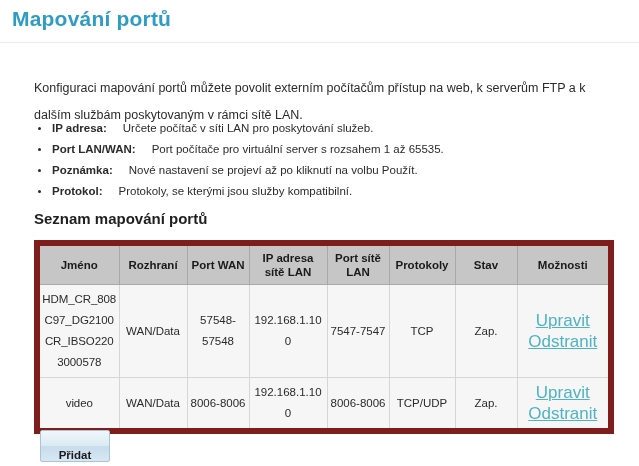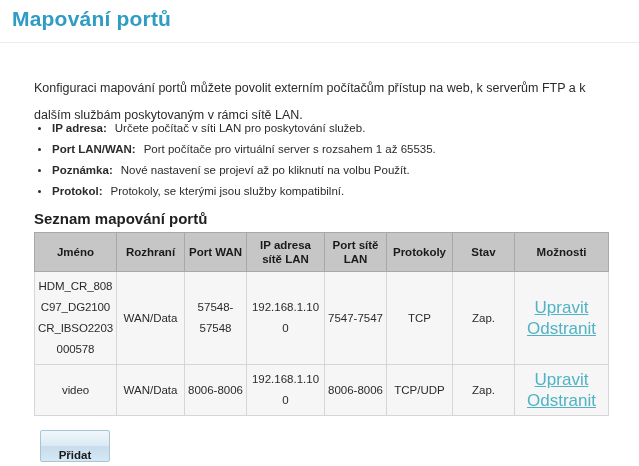--- a/index.html
+++ b/index.html
@@ -73,21 +73,21 @@
     top: 9px;
     width: 3px;
     height: 3px;
     background: #2b2b2b;
     border-radius: 50%;
   }
   .bullets .term {
     font-weight: bold;
   }
   .bullets .desc {
-    margin-left: 8px;
+    margin-left: 16px;
   }
 
   
   .section-title {
     position: absolute;
     left: 34px;
     top: 210px;
     font-size: 15px;
     font-weight: bold;
     color: #1f1f1f;
@@ -98,21 +98,22 @@
   .table-wrap {
     position: absolute;
     left: 34px;
     top: 232px;
     width: 574px;
   }
   table.pm {
     border-collapse: collapse;
     table-layout: fixed;
     width: 574px;
-    border: 1px solid #7f1d1d;
+    border: 6px solid #7f1d1d;
+    margin-top: 8px;
   }
   table.pm th {
     background: #c6c6c6;
     border: 1px solid #a8a8a8;
     font-size: 11.5px;
     font-weight: bold;
     color: #1a1a1a;
     text-align: center;
     padding: 4px 2px;
     line-height: 14px;

